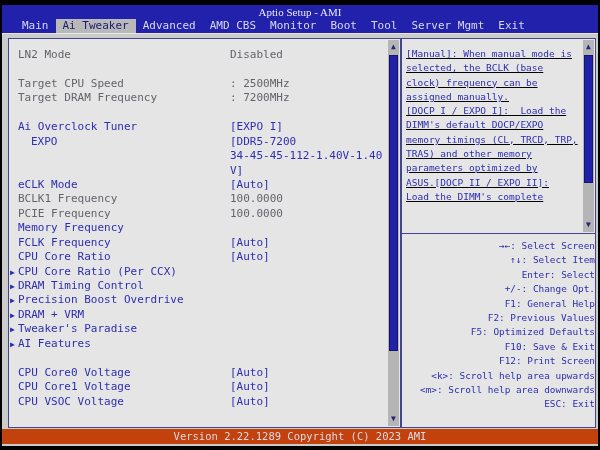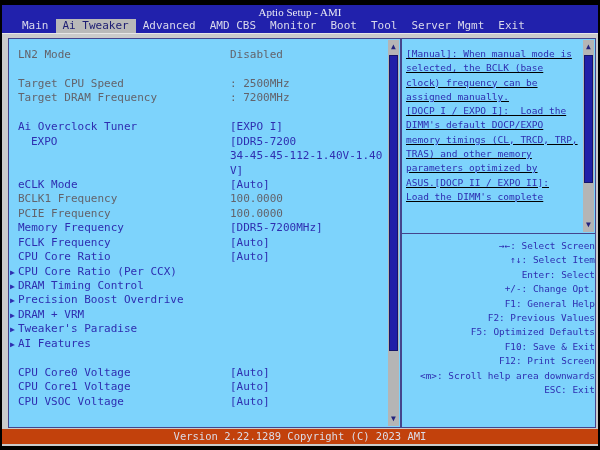--- a/index.html
+++ b/index.html
@@ -6,21 +6,21 @@
   .screen{position:relative;width:600px;height:450px;background:#000;overflow:hidden;
           font-family:"DejaVu Sans Mono","Liberation Mono",monospace;}
   
   .titlebar{position:absolute;left:2px;top:5px;right:2px;height:28px;background:#2121ac;}
   .app-title{color:#eaeaf4;font-size:11px;line-height:13px;text-align:center;padding-top:1px;font-family:Liberation Serif, serif;}
   .menubar{position:absolute;left:13px;bottom:0;display:flex;justify-content:center;}
   .tab{color:#d9d9ec;font-size:11px;line-height:14px;padding:0 7px;white-space:pre;cursor:default;}
   .tab.selected{background:#b9b9b9;color:#1c1c72;}
   
   .bios-body{position:absolute;left:2px;top:33px;right:2px;height:412px;background:#cbcbcb;border-top:1px solid #e7e7e7;}
-  .panel{position:absolute;border:1px solid #45458c;background:#7dd3fc;}
+  .panel{position:absolute;border:1px solid #45458c;background:#e5e5e5;}
   .left-panel{left:6px;top:4px;width:391px;height:388px;}
   .right-panel{left:399px;top:4px;width:193px;height:388px;}
   
   .rows{position:absolute;left:0;top:9px;right:13px;}
   .row{position:relative;height:14.45px;font-size:11px;line-height:14.45px;padding-left:9px;white-space:pre;}
   .row .value{position:absolute;left:221px;top:0;}
   .enabled{color:#2e2eb0;}
   .disabled{color:#63636b;}
   .submenu-arrow{position:absolute;left:1px;top:1px;font-size:8px;color:#2e2eb0;}
   .indent1{padding-left:22px;}
@@ -75,21 +75,21 @@
           <div class="row"><span class="disabled">Target CPU Speed</span><span class="value disabled">: 2500MHz</span></div>
           <div class="row"><span class="disabled">Target DRAM Frequency</span><span class="value disabled">: 7200MHz</span></div>
           <div class="row"></div>
           <div class="row"><span class="enabled">Ai Overclock Tuner</span><span class="value enabled">[EXPO I]</span></div>
           <div class="row indent1"><span class="enabled">EXPO</span><span class="value enabled">[DDR5-7200</span></div>
           <div class="row"><span class="enabled"></span><span class="value enabled">34-45-45-112-1.40V-1.40</span></div>
           <div class="row"><span class="enabled"></span><span class="value enabled">V]</span></div>
           <div class="row"><span class="enabled">eCLK Mode</span><span class="value enabled">[Auto]</span></div>
           <div class="row"><span class="disabled">BCLK1 Frequency</span><span class="value disabled">100.0000</span></div>
           <div class="row"><span class="disabled">PCIE Frequency</span><span class="value disabled">100.0000</span></div>
-          <div class="row"><span class="enabled">Memory Frequency</span><span class="value enabled">[DDR5-7200MHz]</span></div>
+          <div class="row"><span class="enabled">Memory Frequency</span></div>
           <div class="row"><span class="enabled">FCLK Frequency</span><span class="value enabled">[Auto]</span></div>
           <div class="row"><span class="enabled">CPU Core Ratio</span><span class="value enabled">[Auto]</span></div>
           <div class="row"><span class="submenu-arrow">▶</span><span class="enabled">CPU Core Ratio (Per CCX)</span></div>
           <div class="row"><span class="submenu-arrow">▶</span><span class="enabled">DRAM Timing Control</span></div>
           <div class="row"><span class="submenu-arrow">▶</span><span class="enabled">Precision Boost Overdrive</span></div>
           <div class="row"><span class="submenu-arrow">▶</span><span class="enabled">DRAM + VRM</span></div>
           <div class="row"><span class="submenu-arrow">▶</span><span class="enabled">Tweaker's Paradise</span></div>
           <div class="row"><span class="submenu-arrow">▶</span><span class="enabled">AI Features</span></div>
           <div class="row"></div>
           <div class="row"><span class="enabled">CPU Core0 Voltage</span><span class="value enabled">[Auto]</span></div>
@@ -128,20 +128,21 @@
         <div class="key-lines">
             <div class="key-line">→←: Select Screen</div>
             <div class="key-line">↑↓: Select Item</div>
             <div class="key-line">Enter: Select</div>
             <div class="key-line">+/-: Change Opt.</div>
             <div class="key-line">F1: General Help</div>
             <div class="key-line">F2: Previous Values</div>
             <div class="key-line">F5: Optimized Defaults</div>
             <div class="key-line">F10: Save &amp; Exit</div>
             <div class="key-line">F12: Print Screen</div>
+            <div class="key-line">&lt;k&gt;: Scroll help area upwards</div>
             <div class="key-line">&lt;m&gt;: Scroll help area downwards</div>
             <div class="key-line">ESC: Exit</div>
           </div>
       </div>
     </div>
 
   </div>
 
   <div class="footer">Version 2.22.1289 Copyright (C) 2023 AMI</div>
 

